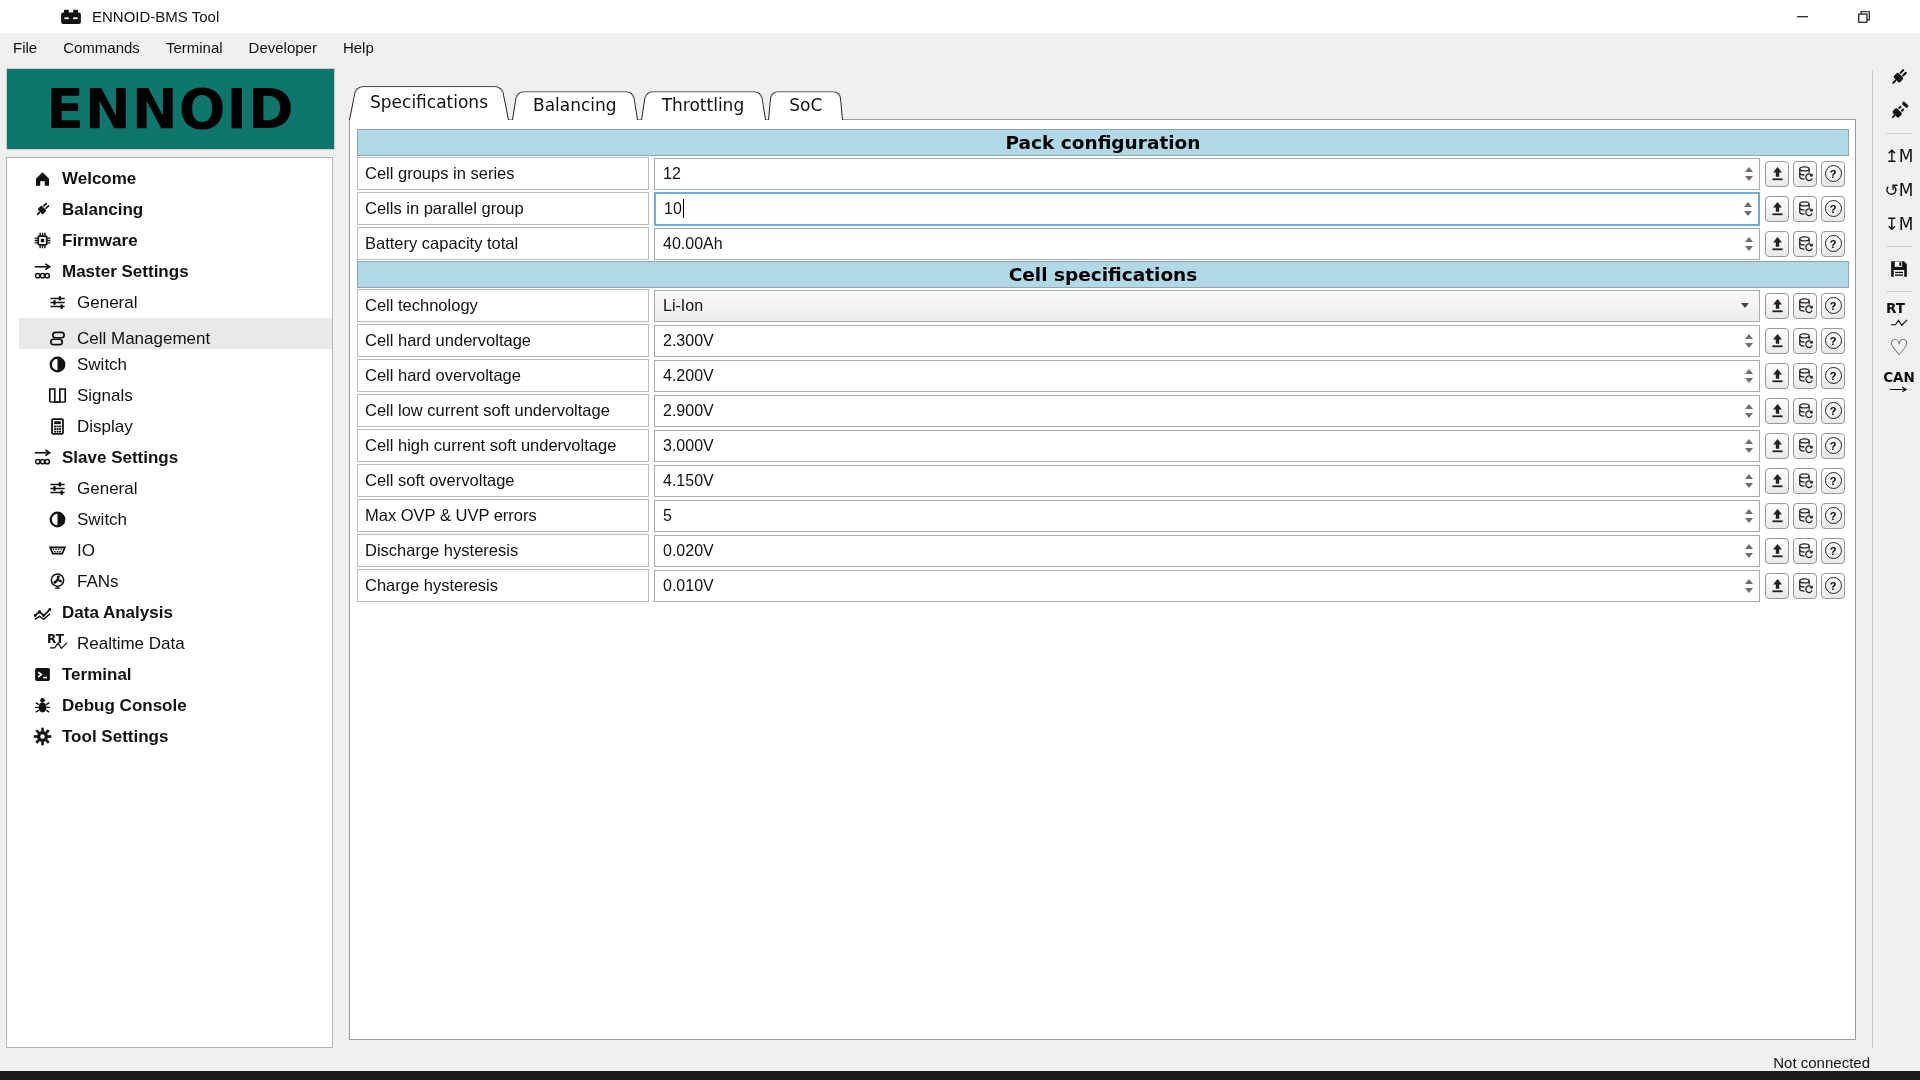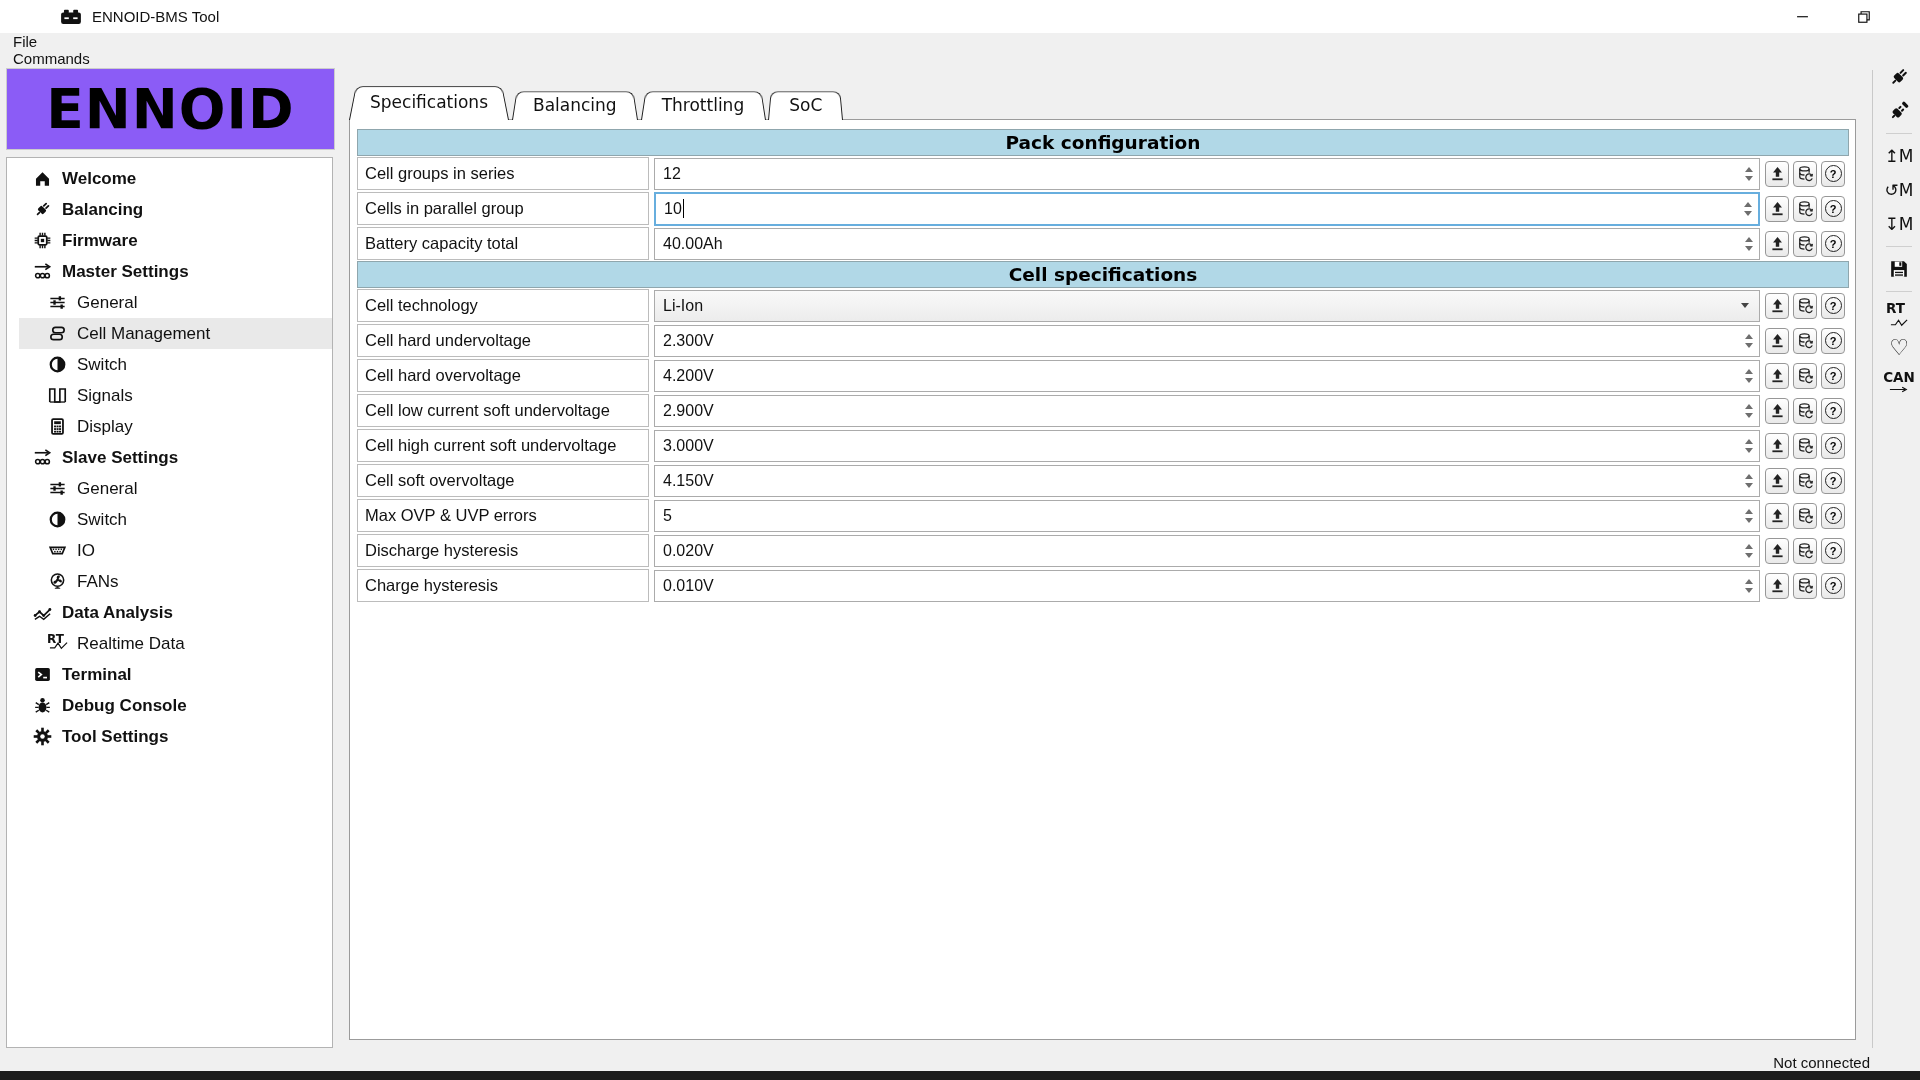--- a/index.html
+++ b/index.html
@@ -7,32 +7,32 @@
        font-family:"Liberation Sans",sans-serif;color:#111;}
   
   .titlebar{position:absolute;left:0;top:0;width:1920px;height:33px;background:#ffffff;
             display:flex;align-items:center;padding-left:43px;}
   .app-icon{margin-left:17px;width:22px;height:18px;display:flex;align-items:center;}
   .app-title{margin-left:10px;font-size:15px;}
   .win-controls{position:absolute;right:6px;top:0;height:33px;display:flex;}
   .winbtn{width:62px;height:33px;display:flex;align-items:center;justify-content:center;cursor:default;}
   
   .menubar{position:absolute;left:0;top:33px;width:1920px;height:29px;background:#f0f0f0;
-           display:flex;align-items:stretch;flex-direction:column;}
+           display:flex;align-items:stretch;}
   .menu-item{padding:0 13px;display:flex;align-items:center;font-size:15px;}
   
-  .sidebar-logo{position:absolute;left:6px;top:68px;width:327px;height:80px;background:#8b5cf6;
+  .sidebar-logo{position:absolute;left:6px;top:68px;width:327px;height:80px;background:#0f766e;
                 border:1px solid #cccccc;display:flex;align-items:center;justify-content:center;
                 font-family:"DejaVu Sans",sans-serif;font-weight:900;font-size:55px;letter-spacing:1px;color:#000;}
   .sidebar-nav{position:absolute;left:6px;top:157px;width:327px;height:891px;background:#fff;
                border:1px solid #b3b3b3;box-sizing:border-box;padding-top:5px;overflow:hidden;}
   .nav-item{height:31px;display:flex;align-items:center;font-size:17px;gap:9px;padding-left:12px;margin-left:12px;}
   .nav-item.lvl1{padding-left:27px;}
   .nav-item.bold{font-weight:bold;}
-  .nav-item.selected{background:var(--selected-bg,#e9e9e9);}
+  .nav-item.selected{background:var(--selected-bg,#e9e9e9);align-items:flex-end;}
   .icn{width:22px;height:22px;display:flex;align-items:center;justify-content:center;flex:0 0 22px;}
   .icn svg{width:19px;height:19px;}
   .rtwrap{position:relative;width:22px;height:22px;display:block;}
   .rtxt{position:absolute;left:1px;top:-1px;font-size:12px;font-weight:bold;font-family:"DejaVu Sans",sans-serif;}
   .rtwave{position:absolute;left:3px;bottom:0px;width:17px;height:8px;}
   
   .tabbar{position:absolute;left:349px;top:83px;height:37px;display:flex;align-items:flex-end;z-index:3;}
   .tab{position:relative;padding:0 21px;display:flex;align-items:center;justify-content:center;
        font-family:"DejaVu Sans",sans-serif;font-size:17px;height:31px;margin-right:3px;}
   .tab::before{content:"";position:absolute;inset:0;background:#fff;border:1.4px solid #1f1f1f;border-bottom:none;

